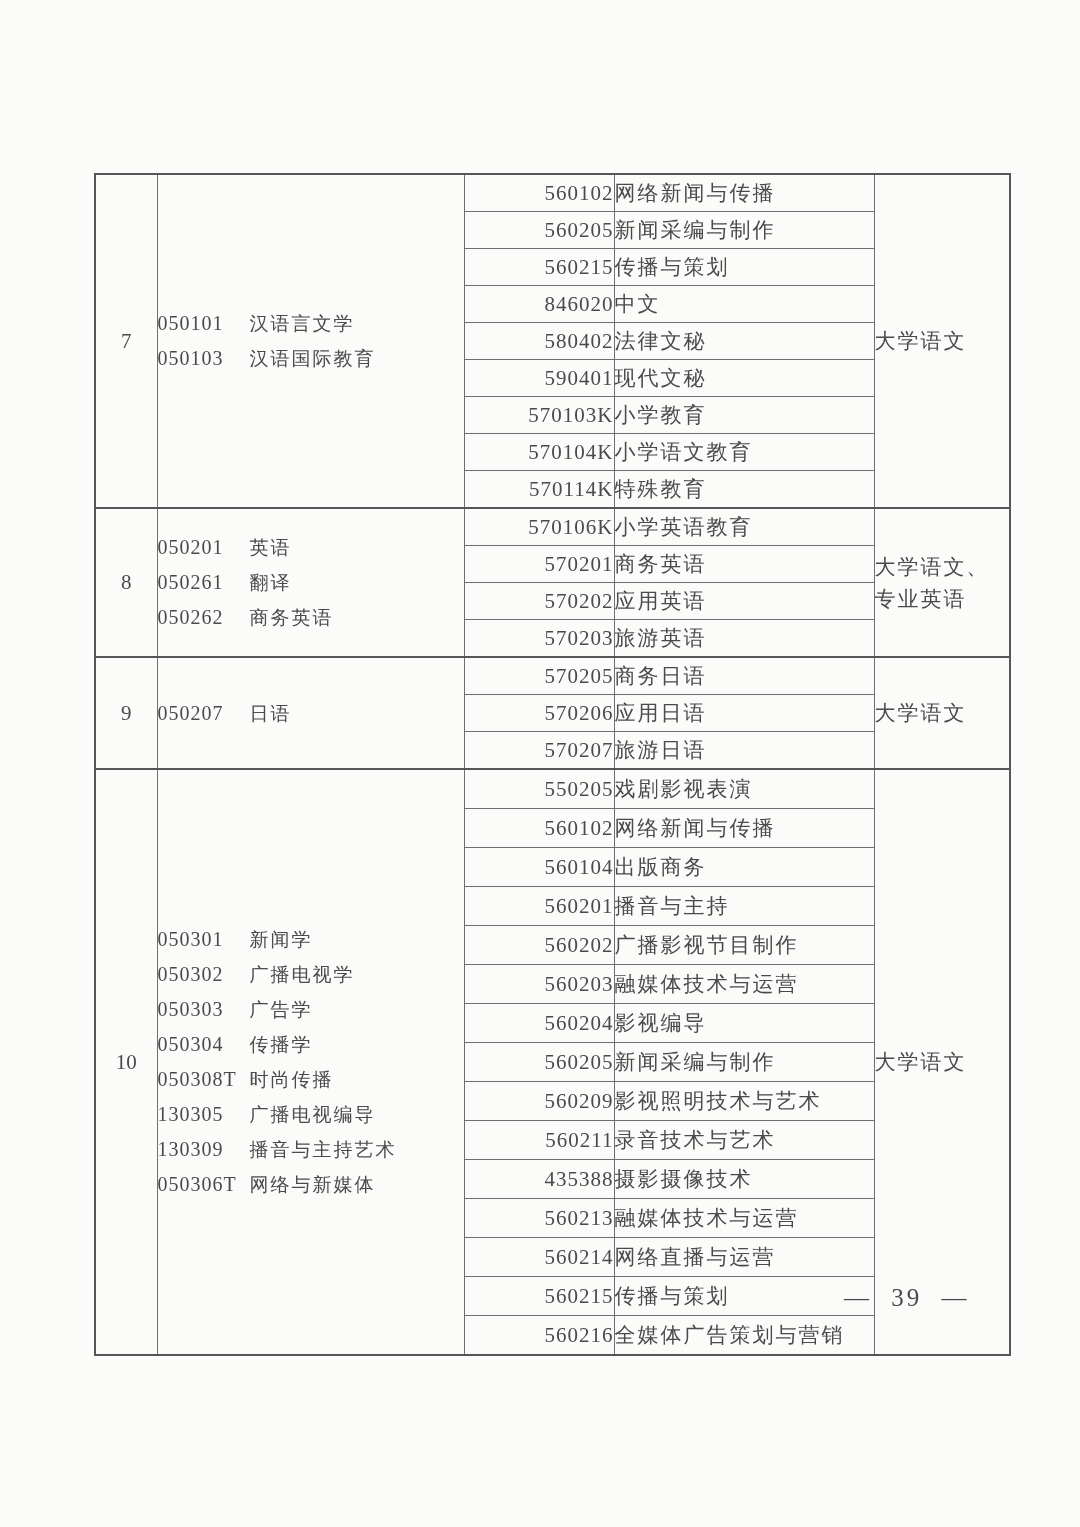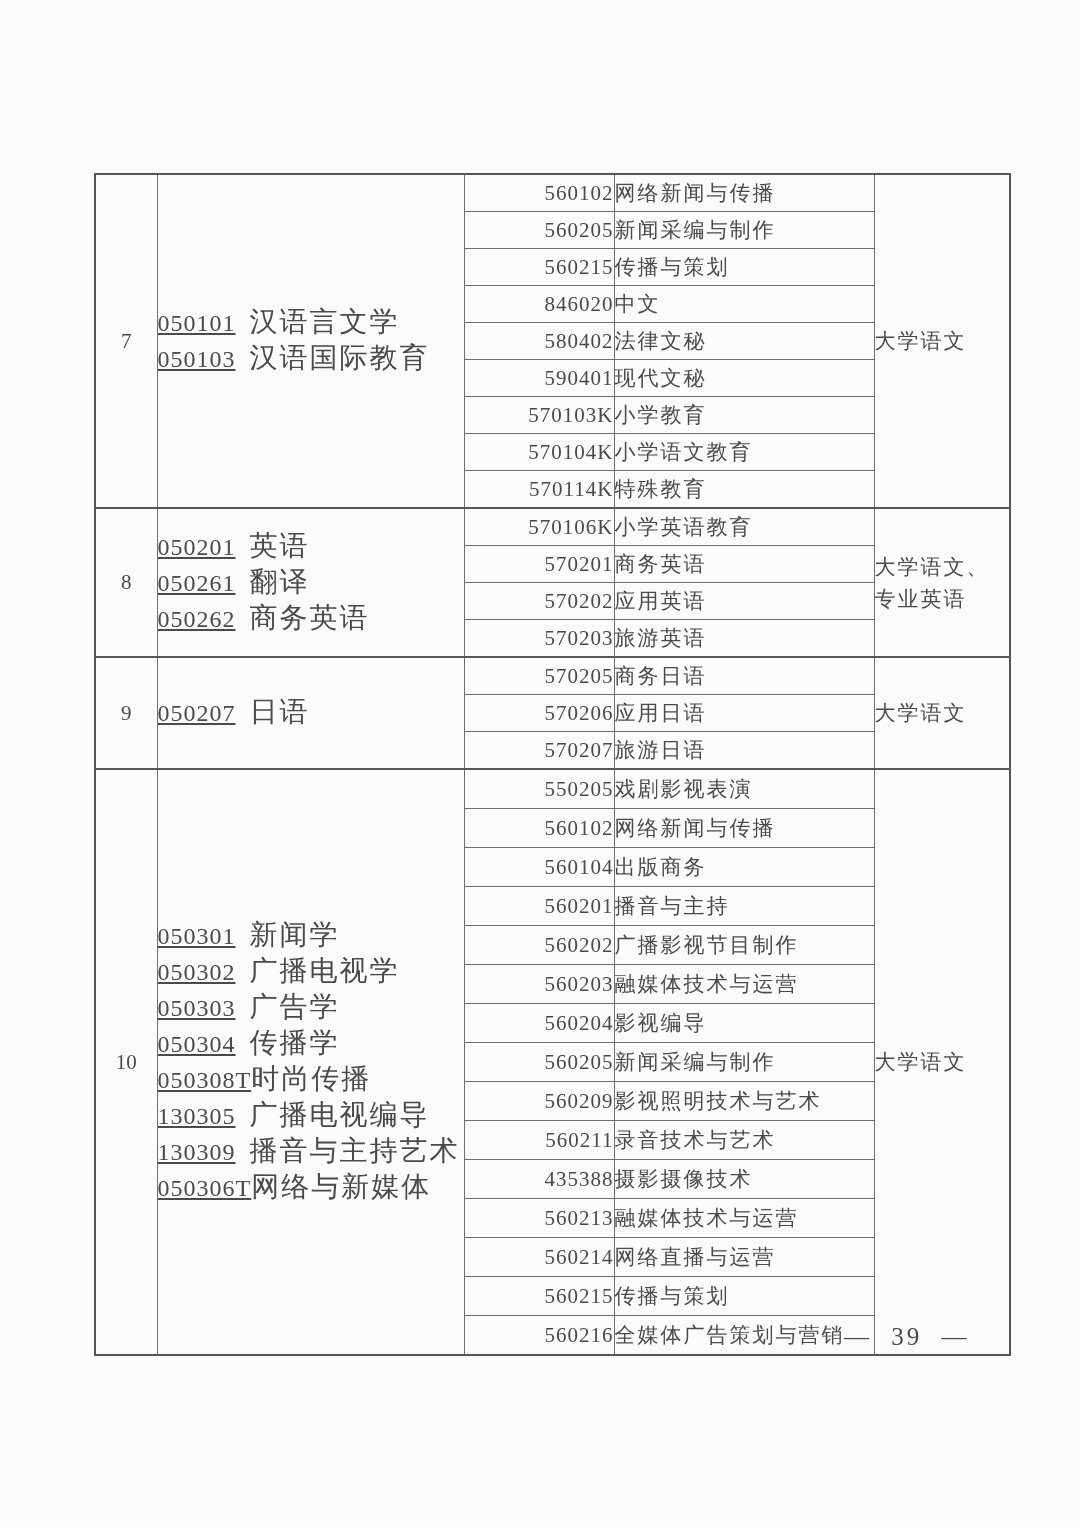--- a/index.html
+++ b/index.html
@@ -48,46 +48,45 @@
     padding-left: 7px;
     vertical-align: middle;
   }
   .major-line {
     line-height: 34px;
     white-space: nowrap;
   }
   .major-code {
     display: inline-block;
     min-width: 92px;
-    font-size: 24px;
+    font-size: 20px;
     letter-spacing: 1px;
-    text-decoration: underline;
   }
   .major-name {
-    font-size: 28px;
+    font-size: 19px;
     letter-spacing: 2px;
   }
   td.code-cell {
     text-align: right;
     font-size: 20px;
     letter-spacing: 1px;
   }
   td.name-cell {
     padding-left: 13px;
     letter-spacing: 2px;
   }
   td.subject-cell {
     white-space: pre-line;
     letter-spacing: 2px;
     line-height: 32px;
   }
   .page-number {
     position: absolute;
     left: 844px;
-    top: 1323px;
+    top: 1284px;
     font-size: 25px;
     color: #4a4a4a;
     letter-spacing: 3px;
     word-spacing: 10px;
     white-space: nowrap;
   }
 </style>
 </head>
 <body>
 

